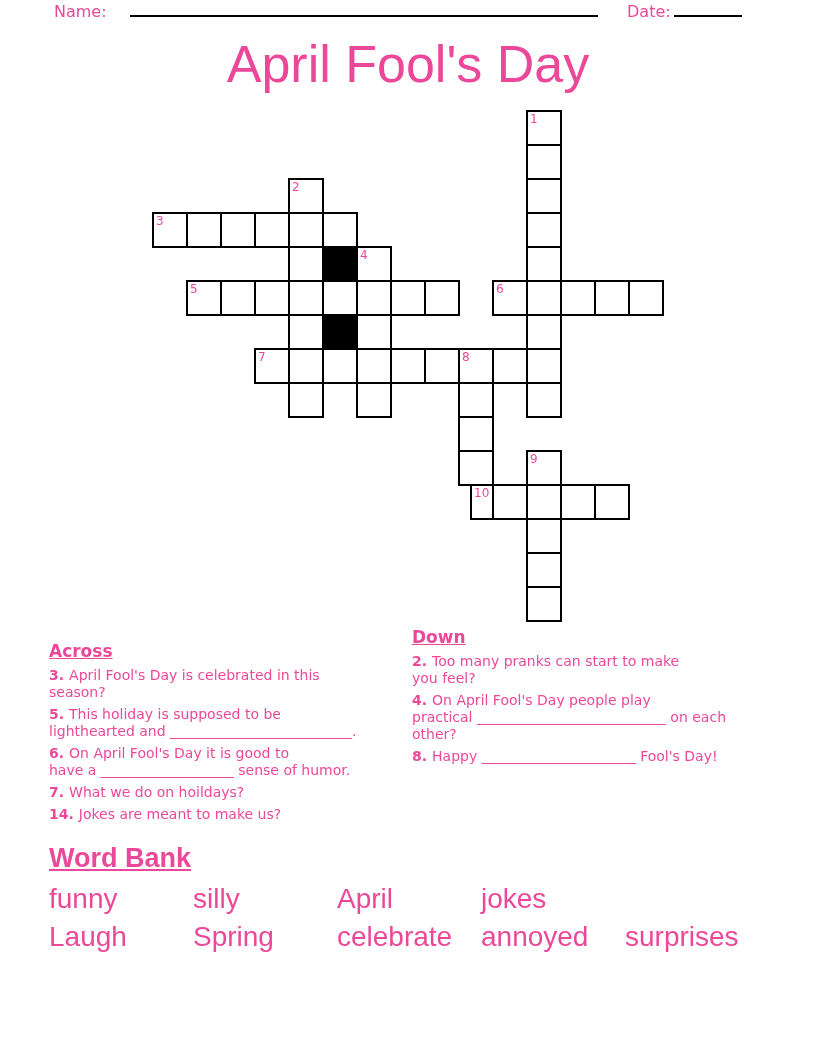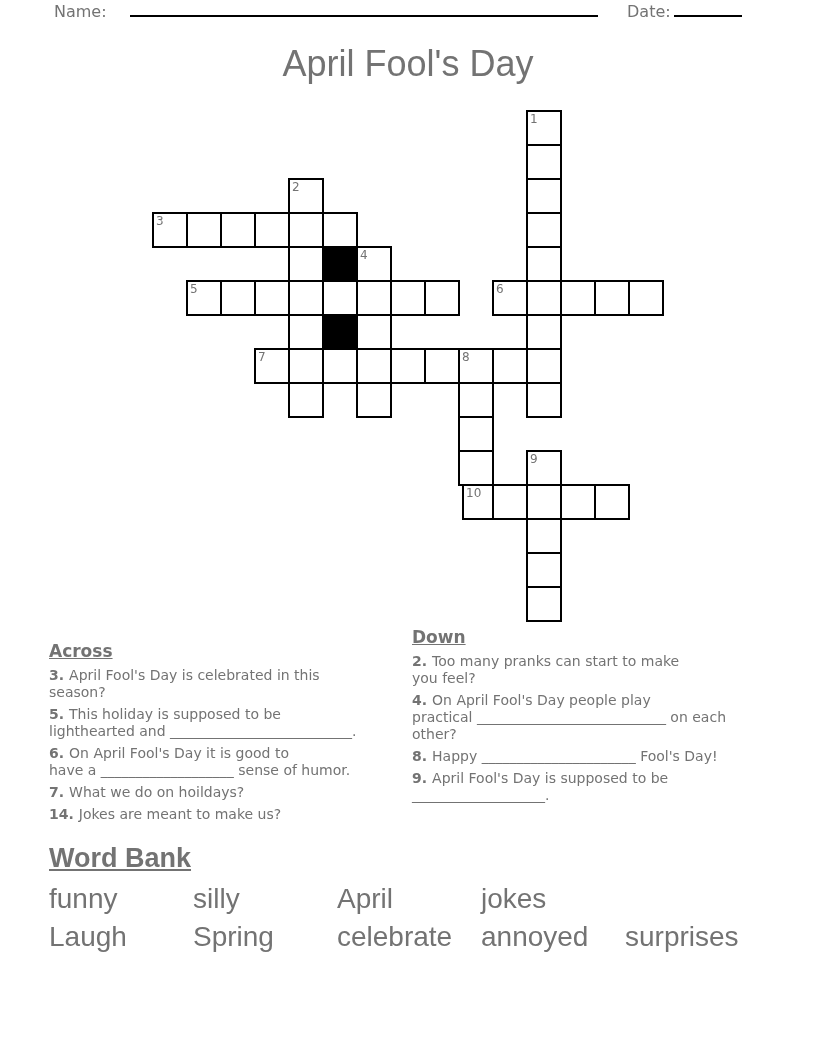--- a/index.html
+++ b/index.html
@@ -1,29 +1,29 @@
 <!DOCTYPE html>
 <html><head>
 <meta charset="utf-8">
 <style>
   * { margin:0; padding:0; box-sizing:border-box; }
   html,body { background:#fff; }
-  .page { position:relative; width:816px; height:1056px; background:#ffffff; color:#737373;
+  .page { position:relative; width:816px; height:1056px; background:#ffffff; color:#ec4899;
           font-family:"DejaVu Sans", sans-serif; overflow:hidden; }
 
   
   .topbar { position:absolute; left:0; top:2px; width:100%; height:22px; font-size:16px; }
   .name-label { position:absolute; left:54px; top:0; }
   .name-line  { position:absolute; left:130px; top:1px; width:468px; height:14px; border-bottom:2px solid #000; }
   .date-label { position:absolute; left:627px; top:0; }
   .date-line  { position:absolute; left:674px; top:1px; width:68px; height:14px; border-bottom:2px solid #000; }
 
   
   .title { position:absolute; left:0; top:34px; width:100%; text-align:center;
-           font-family:"Liberation Sans", sans-serif; font-size:36px; line-height:60px; font-weight:400; }
+           font-family:"Liberation Sans", sans-serif; font-size:52px; line-height:60px; font-weight:400; }
 
   
   .grid { position:absolute; left:152px; top:110px; width:514px; height:514px; }
   .cell { position:absolute; width:36px; height:36px; border:2px solid #000; background:#fff; }
   .cell.black { background:#000; }
   .cellnum { position:absolute; left:2px; top:0; font-size:12px; line-height:14px; }
 
   
   .clues { position:absolute; top:627px; }
   .clues.across { left:49px;  width:354px;margin-top:14px; }
@@ -115,21 +115,21 @@
       <div class="cell" style="left: 374px; top: 238px;"></div>
       <div class="cell" style="left: 136px; top: 272px;"></div>
       <div class="cell" style="left: 204px; top: 272px;"></div>
       <div class="cell" style="left: 306px; top: 272px;"></div>
       <div class="cell" style="left: 374px; top: 272px;"></div>
       <div class="cell" style="left: 306px; top: 306px;"></div>
       <div class="cell" style="left: 306px; top: 340px;"></div>
       <div class="cell" style="left: 374px; top: 340px;">
         <span class="cellnum">9</span>
       </div>
-      <div class="cell" style="left: 310px; top: 374px;">
+      <div class="cell" style="left: 318px; top: 374px;">
         <span class="cellnum">10</span>
       </div>
       <div class="cell" style="left: 340px; top: 374px;"></div>
       <div class="cell" style="left: 374px; top: 374px;"></div>
       <div class="cell" style="left: 408px; top: 374px;"></div>
       <div class="cell" style="left: 442px; top: 374px;"></div>
       <div class="cell" style="left: 374px; top: 408px;"></div>
       <div class="cell" style="left: 374px; top: 442px;"></div>
       <div class="cell" style="left: 374px; top: 476px;"></div>
     </div>
@@ -163,24 +163,20 @@
 you feel?</span>
     </div>
     <div class="clue">
       <span class="clue-num">4.</span><span class="clue-text">On April Fool's Day people play
 practical ___________________________ on each
 other?</span>
     </div>
     <div class="clue">
       <span class="clue-num">8.</span><span class="clue-text">Happy ______________________ Fool's Day!</span>
     </div>
-    <div class="clue">
-      <span class="clue-num">9.</span><span class="clue-text">April Fool's Day is supposed to be
-___________________.</span>
-    </div>
   </div>
 
   <div class="wordbank-header">Word Bank</div>
 
   <div class="wordbank">
     <div class="wb-row">
       <span class="wb-word">funny</span>
       <span class="wb-word">silly</span>
       <span class="wb-word">April</span>
       <span class="wb-word">jokes</span>

